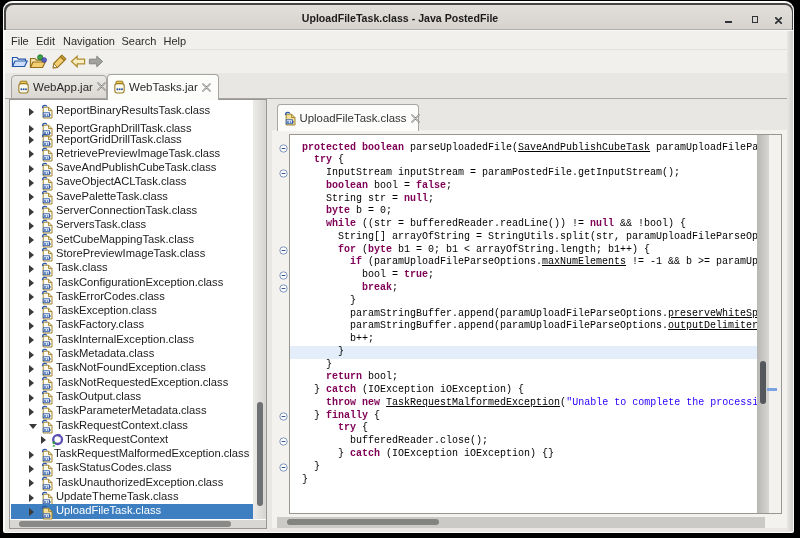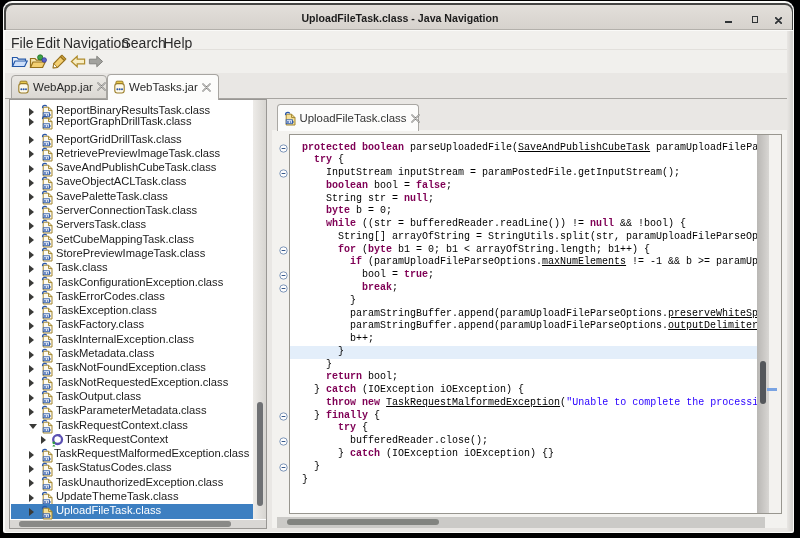--- a/index.html
+++ b/index.html
@@ -12,21 +12,21 @@
   border-radius:8px 8px 0 0; }
 #win { left:4.5px; top:30.5px; width:788px; height:501px; background:#e9e7e4;
   border-radius:0 0 2px 2px; overflow:hidden; }
 #titlebar { left:5.5px; top:5px; width:786px; height:24.7px;
   background:linear-gradient(#e2dfda,#d6d2cd); border-bottom:1px solid #b3b0ab;
   border-radius:7px 7px 0 0; }
 #title { left:0; right:0; top:12px; text-align:center; font-size:10.6px;
   font-weight:bold; color:#1c1c1c; }
 .wbtn { position:absolute; top:0; }
 #menubar { left:5px; top:30.7px; width:787px; height:19.3px; background:#f1f0ed; border-bottom:1px solid #e2e0dc; }
-.mi { position:absolute; top:35px; font-size:14px; color:#2b2b2b; }
+.mi { position:absolute; top:35px; font-size:11px; color:#2b2b2b; }
 #toolbar { left:5px; top:50px; width:787px; height:23px; background:#f1f0ed; }
 #tabstrip { left:5px; top:73px; width:787px; height:25.5px; background:#e9e7e4;
   border-bottom:1px solid #a7a5a1; }
 .tab { position:absolute; display:flex; align-items:center; padding:0 5px;
   border:1px solid #a7a5a1; border-radius:4px 4px 0 0; font-size:11.5px; color:#2a2a2a; }
 #tab1 { left:11px; top:74.5px; width:95.5px; height:24px;
   background:linear-gradient(#eae8e4,#dbd8d3); }
 #tab2 { left:107px; top:73.5px; width:112px; height:26px; background:#fcfcfb;
   border-bottom:none; z-index:3; }
 .tab .lab { margin-left:3px; white-space:nowrap; }
@@ -74,21 +74,21 @@
 #errmark { left:766.5px; top:388px; width:10px; height:2.5px; background:#79a3e2; }
 #codehtrack { left:277px; top:516.5px; width:488px; height:11px; background:#cbcac7; }
 #codehthumb { left:286.5px; top:518.5px; width:152.5px; height:6.5px; background:#828480;
   border-radius:3px; }
 </style></head>
 <body>
 <div class="abs" id="hairline"></div>
 <div class="abs" id="frame"></div>
 <div class="abs" id="win"></div>
 <div class="abs" id="titlebar"></div>
-<div class="abs" id="title">UploadFileTask.class - Java Navigation</div>
+<div class="abs" id="title">UploadFileTask.class - Java PostedFile</div>
 <div class="abs wbtn" style="left:724.5px;top:20.5px;width:7px;height:2px;background:#2f3336"></div>
 <div class="abs wbtn" style="left:751.5px;top:16px;width:6.5px;height:7px;border:1.7px solid #2f3336"></div>
 <svg class="abs" style="left:775px;top:16.5px" width="7" height="7" viewBox="0 0 7 7">
     <path d="M0.8 0.8 L6.2 6.2 M6.2 0.8 L0.8 6.2" stroke="#2f3336" stroke-width="1.8" stroke-linecap="round"></path>
   </svg>
 <div class="abs" id="menubar"></div>
 <span class="mi" style="left:11px">File</span>
 <span class="mi" style="left:36px">Edit</span>
 <span class="mi" style="left:63px">Navigation</span>
 <span class="mi" style="left:121.5px">Search</span>
@@ -184,21 +184,21 @@
         <svg width="13" height="15" viewBox="0 0 13 15">
 <path d="M3.2 3.2 H8.6 L12 6.6 V14 H3.2 Z" fill="#fdfaf0" stroke="#a3862c" stroke-width="1"></path>
 <path d="M8.6 3.2 V6.6 H12" fill="none" stroke="#a3862c" stroke-width="1"></path>
 <path d="M2.6 4.2 Q2.2 1.2 5.2 1.4 Q6.6 1.5 6.6 2.6" fill="none" stroke="#2b57a8" stroke-width="1.3"></path>
 <rect x="3.2" y="8.8" width="6.2" height="3.9" fill="#fff" stroke="#2b57a8" stroke-width="0.9"></rect>
 <text x="3.7" y="11.9" font-family="Liberation Mono, monospace" font-size="4.1" font-weight="bold" fill="#2b57a8">010</text>
 </svg>
       </span>
       <span class="tlab" style="left:46px">ReportBinaryResultsTask.class</span>
     </div>
-<div class="trow" style="top:15px">
+<div class="trow" style="top:22px">
       <span style="position:absolute;left:18.5px;top:3.2px;line-height:0">
         <span class="trir"></span>
       </span>
       <span style="position:absolute;left:30px;top:0px">
         <svg width="13" height="15" viewBox="0 0 13 15">
 <path d="M3.2 3.2 H8.6 L12 6.6 V14 H3.2 Z" fill="#fdfaf0" stroke="#a3862c" stroke-width="1"></path>
 <path d="M8.6 3.2 V6.6 H12" fill="none" stroke="#a3862c" stroke-width="1"></path>
 <path d="M2.6 4.2 Q2.2 1.2 5.2 1.4 Q6.6 1.5 6.6 2.6" fill="none" stroke="#2b57a8" stroke-width="1.3"></path>
 <rect x="3.2" y="8.8" width="6.2" height="3.9" fill="#fff" stroke="#2b57a8" stroke-width="0.9"></rect>
 <text x="3.7" y="11.9" font-family="Liberation Mono, monospace" font-size="4.1" font-weight="bold" fill="#2b57a8">010</text>

